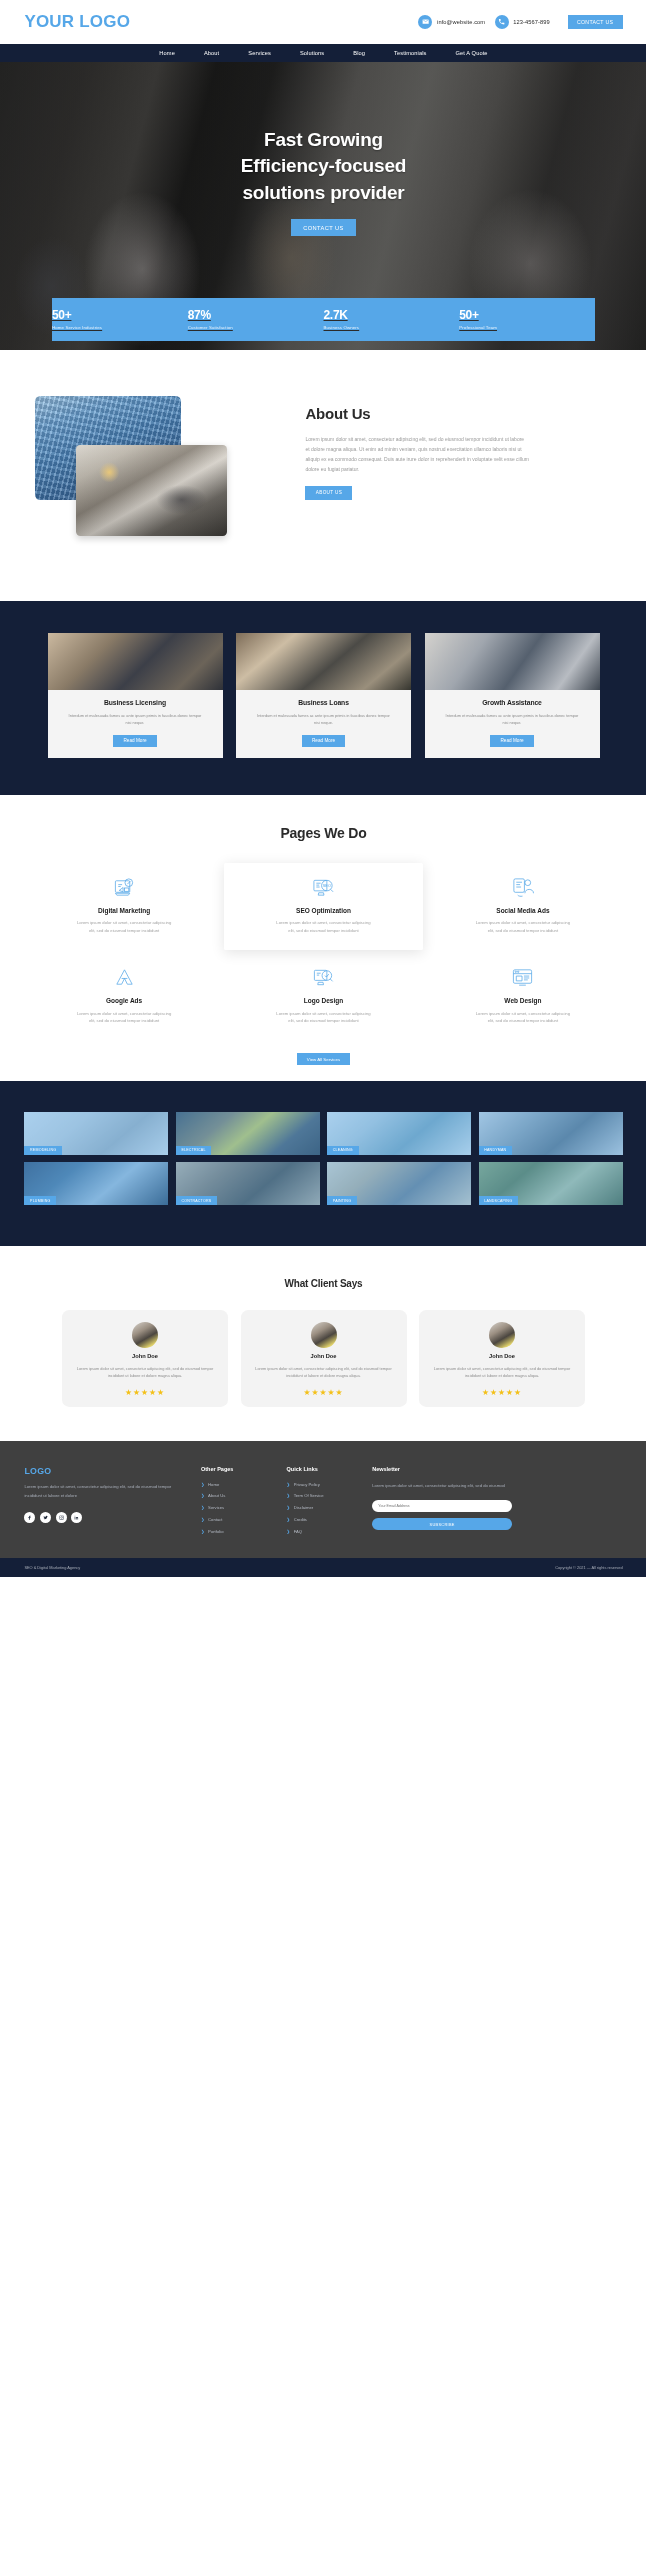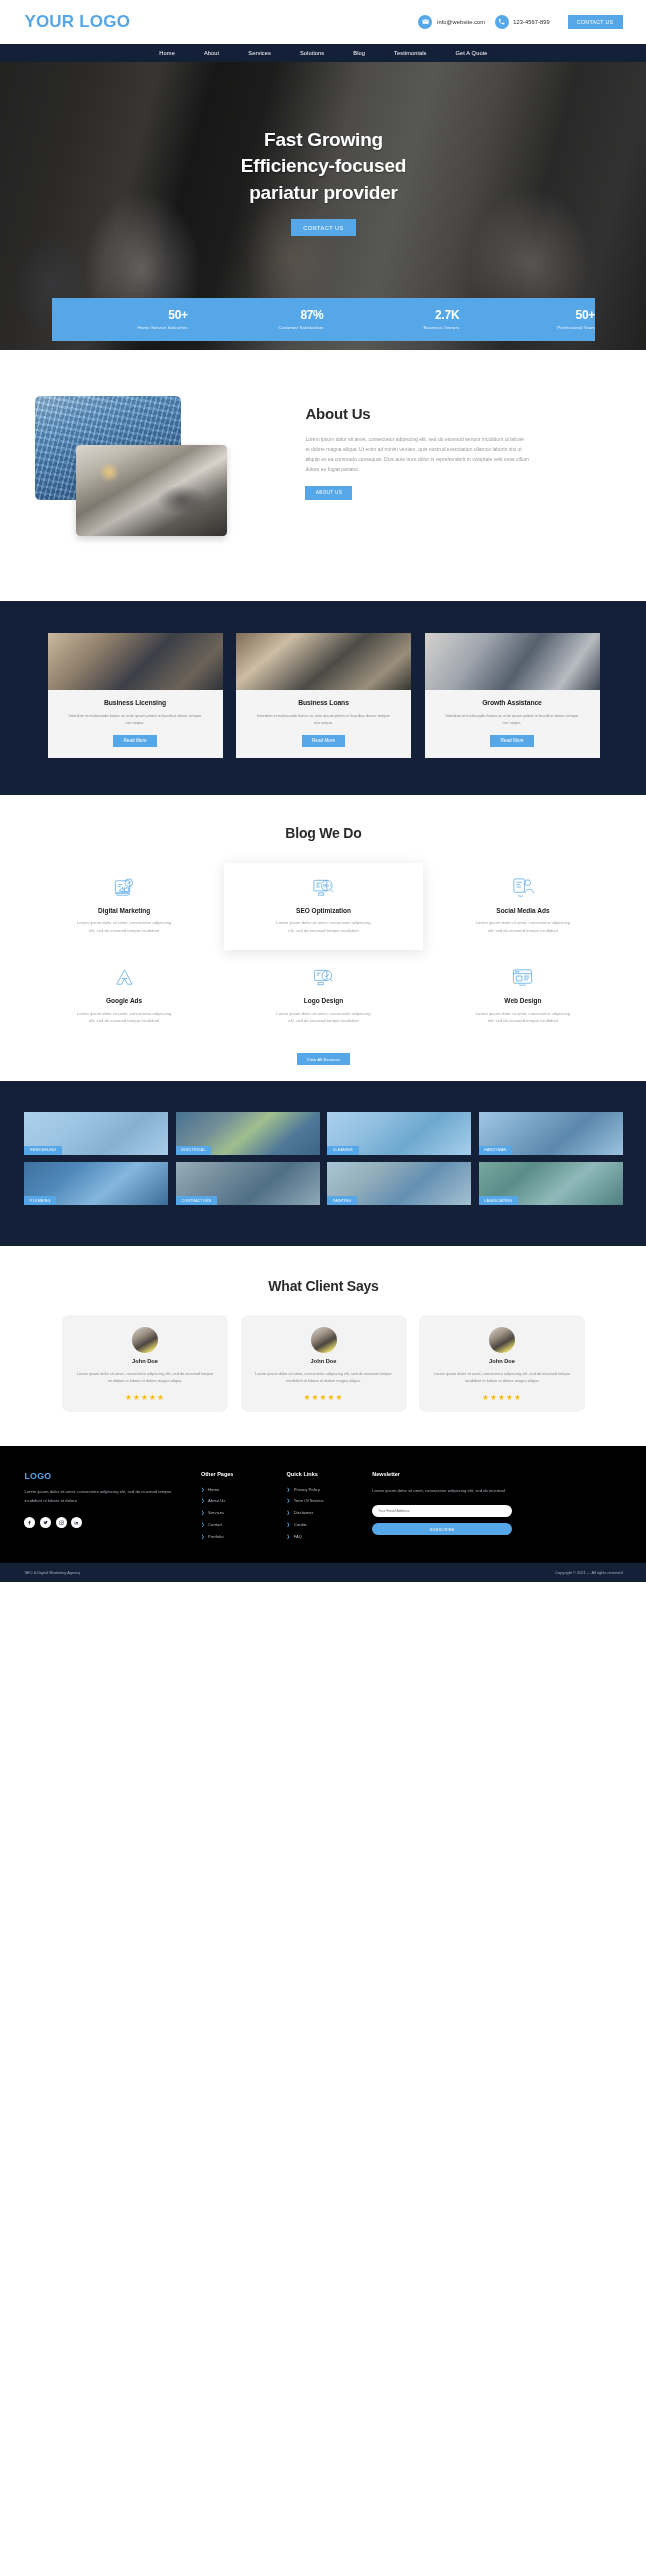--- a/index.html
+++ b/index.html
@@ -117,21 +117,21 @@
     position: relative;
     margin-top: -52px;
     width: 543px;
     margin-left: 52px;
     background: #56a7e8;
     height: 43px;
     display: flex;
     align-items: center;
     z-index: 3;
   }
-  .stat { flex: 1; text-align: right; }
+  .stat { flex: 1; text-align: left; text-decoration: underline; }
   .stat-num {
     color: #fff; font-size: 12px; font-weight: 700;
     letter-spacing: -0.3px; line-height: 1.1;
   }
   .stat-label { color: #eaf4fd; font-size: 4.4px; margin-top: 2.1px; letter-spacing: 0.1px; }
 
   
   .about {
     padding: 55px 24.4px 49px;
     display: flex;
@@ -279,40 +279,40 @@
   .p8 { background: linear-gradient(140deg,#8fa86a 0%,#5f7a45 30%,#b9c79a 60%,#4a6236 100%); }
   .ind-tag {
     position: absolute; left: 0; bottom: 0;
     background:#56a7e8; color:#fff;
     font-size: 3.6px; letter-spacing: 0.2px;
     padding: 2.6px 5.7px;
   }
 
   
   .testi { background:#fff; padding: 32px 24.4px 34px; text-align:center; }
-  .testi h2 { font-size: 14px; font-weight:700; letter-spacing:-0.2px; color:#2b2b2b; margin-bottom: 21px; }
+  .testi h2 { font-size: 10px; font-weight:700; letter-spacing:-0.2px; color:#2b2b2b; margin-bottom: 21px; }
   .testi-row { display:flex; gap: 12.5px; justify-content:center; }
   .testi-card {
     flex:1; max-width: 166px;
     background:#f3f3f3; border-radius: 7.3px;
     padding: 11.4px 11.4px 10.4px;
     display:flex; flex-direction:column; align-items:center;
   }
   .avatar {
     width: 26px; height: 26px; border-radius:50%;
     background: linear-gradient(150deg,#d9d4cd 0%,#9b8f82 35%,#4b4640 60%,#e2d36a 85%,#7f8b6d 100%);
     margin-bottom: 5.2px;
   }
   .testi-card h4 { font-size: 5.7px; font-weight:700; color:#1a1a1a; margin-bottom: 5.7px; }
   .testi-card p { font-size: 3.9px; line-height:1.9; color:#8d8d8d; margin-bottom: 8.3px; }
   .stars { color:#f3c019; font-size: 7.8px; letter-spacing: 1px; }
 
   
   .footer {
-    background:#000000;
+    background:#404040;
     padding: 25px 24.4px 17.7px;
     display: flex;
     gap: 15.6px;
   }
   .f-col-brand { width: 161px; }
   .f-logo { color:#56a7e8; font-size: 8.8px; font-weight:700; letter-spacing:0.3px; margin-bottom: 7.3px; }
   .f-brand-text { font-size: 4.2px; line-height: 2.1; color:#a7adb8; margin-bottom: 11.4px; }
   .socials { display:flex; gap: 4.7px; }
   .soc {
     width: 11px; height:11px; border-radius:50%; background:#fff;
@@ -384,21 +384,21 @@
     <a href="#">Testimonials</a>
     <a href="#">Get A Quote</a>
   </nav>
 
   <section class="hero">
     <div class="hero-photo"></div>
     <div class="hero-inner">
       <h1>
         <span>Fast Growing</span><br>
         <span>Efficiency-focused</span><br>
-        <span>pariatur provider</span>
+        <span>solutions provider</span>
       </h1>
       <button class="btn-hero">CONTACT US</button>
     </div>
   </section>
 
   <div class="stats-band">
     <div class="stat">
       <div class="stat-num">50+</div>
       <div class="stat-label">Home Service Industries</div>
     </div>
@@ -443,21 +443,21 @@
     </div>
     <div class="svc-card">
       <div class="svc-img c"></div>
       <h3>Growth Assistance</h3>
       <p>Interdum et malesuada fames ac ante ipsum primis in faucibus donec tempor nisi neque.</p>
       <button class="btn-read">Read More</button>
     </div>
   </section>
 
   <section class="wwd">
-    <h2>Blog We Do</h2>
+    <h2>Pages We Do</h2>
     <div class="wwd-grid">
 
       <div class="wwd-item">
         <span class="wwd-icon">
           <svg viewBox="0 0 48 48">
               <rect x="5" y="10" width="30" height="24" rx="2"></rect>
               <path d="M5 36h30l-3 4H8z"></path>
               <path d="M11 18h8M11 22h5"></path>
               <circle cx="33" cy="14" r="8"></circle>
               <path d="M30 17l6-6M30.5 11.5h.01M35 16h.01"></path>

